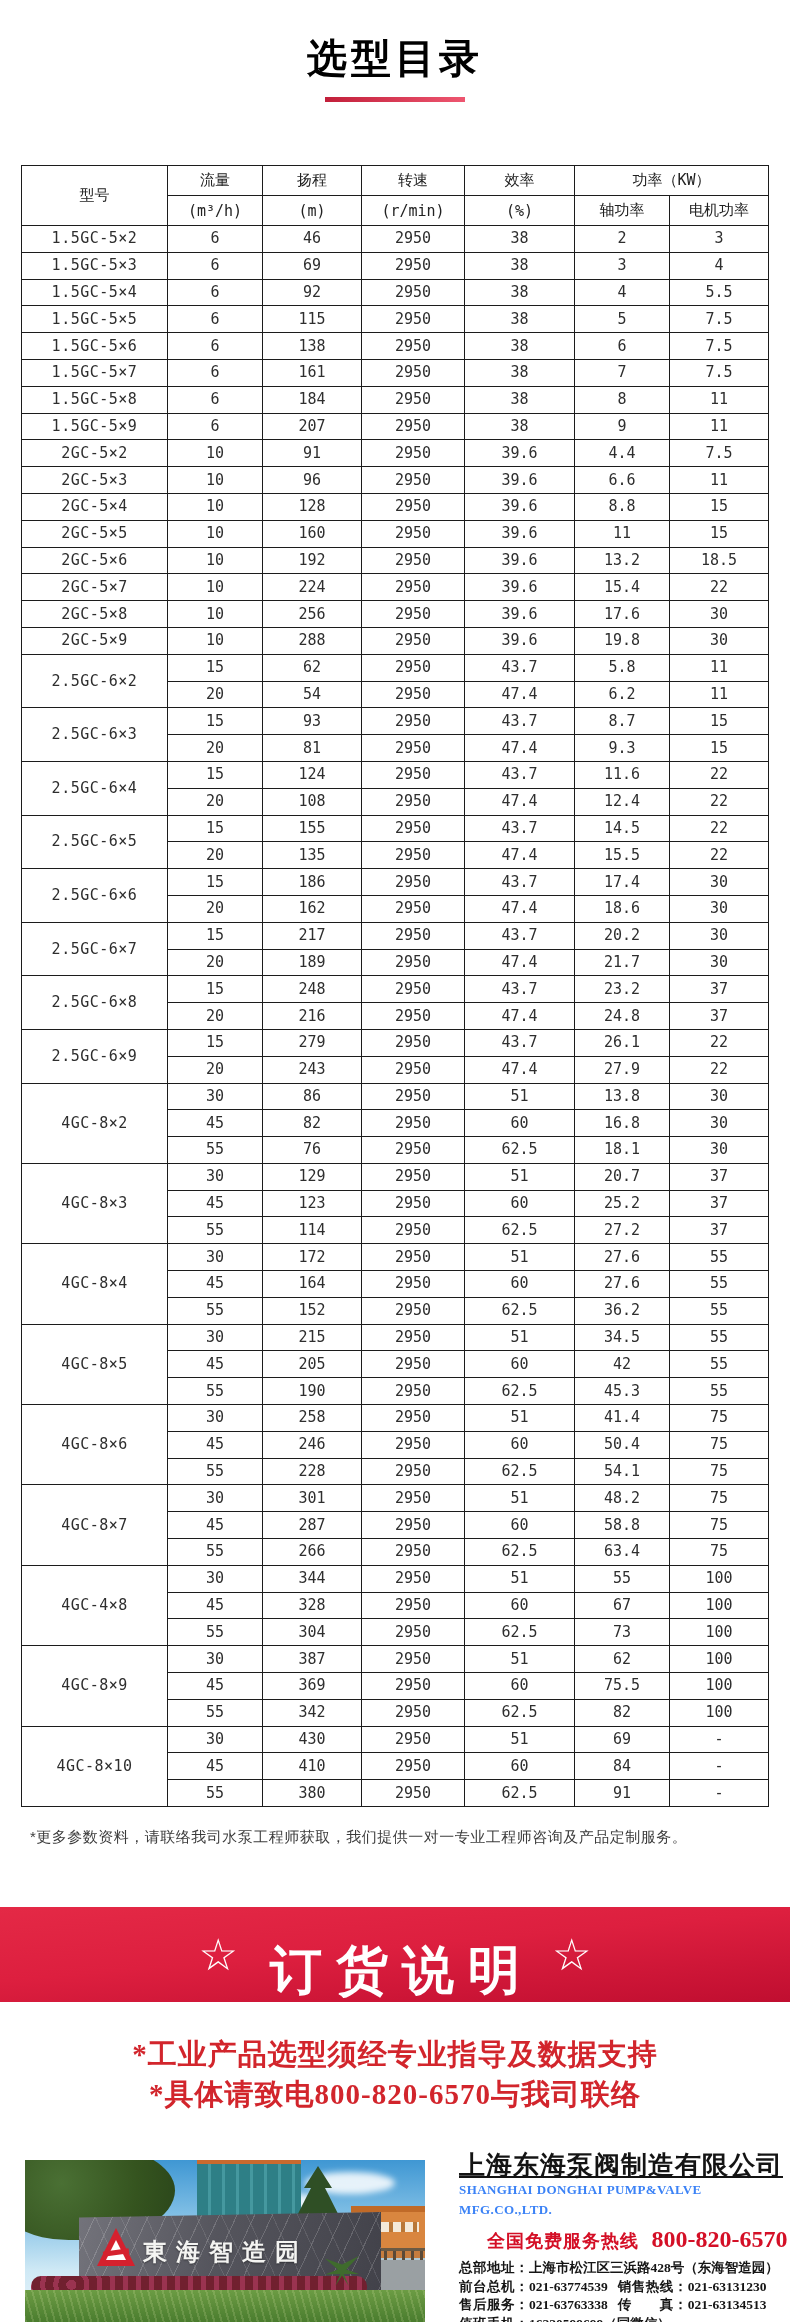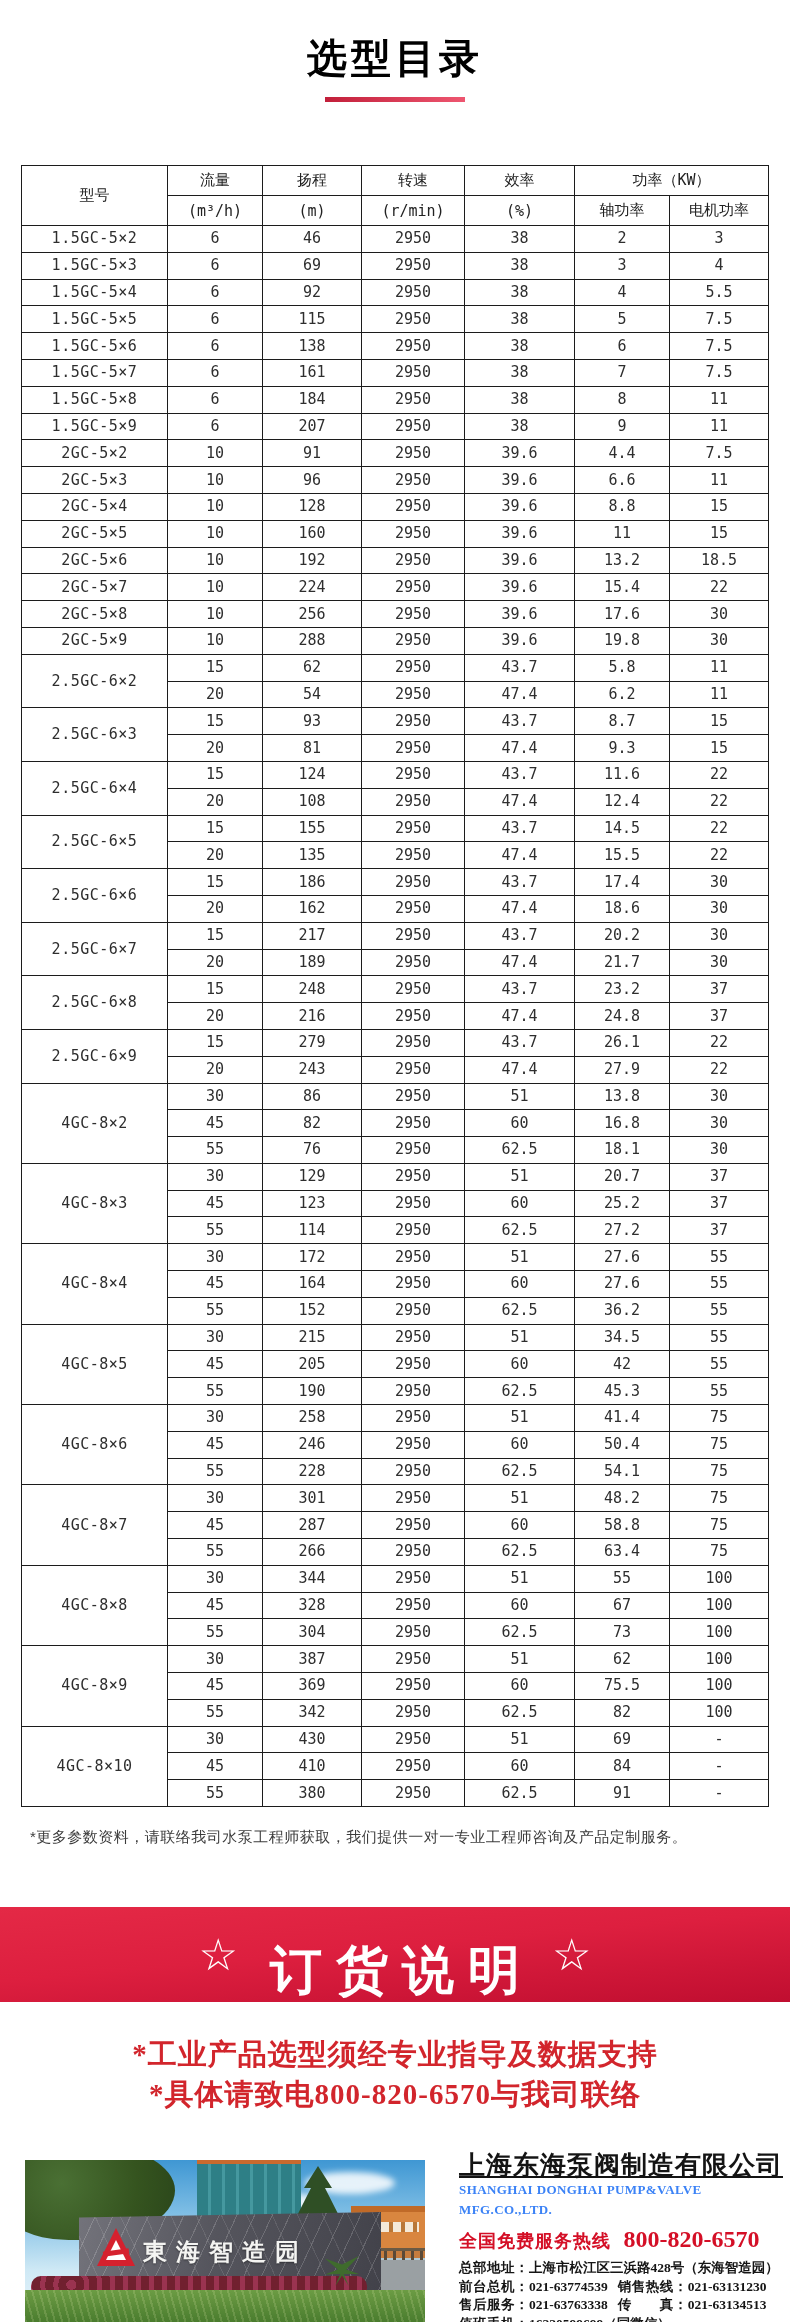--- a/index.html
+++ b/index.html
@@ -74,21 +74,21 @@
   .lawn:after{content:"";position:absolute;inset:0;opacity:.4;
          background:repeating-linear-gradient(75deg,rgba(255,255,200,.35) 0 2px,transparent 2px 7px);}
   .road{position:absolute;right:0;bottom:0;width:120px;height:62px;background:#9aa0a3;
          clip-path:polygon(34% 0,100% 0,100% 100%,0 100%);}
   
   .info{flex:1;padding-left:34px;margin-top:0;}
   .name-cn{font-size:26px;font-weight:900;letter-spacing:1px;color:#141414;line-height:30px;text-decoration:underline;}
   .name-en{font-family:"Liberation Serif",serif;font-weight:bold;font-size:13px;color:#3b82f6;
            letter-spacing:0.4px;line-height:20px;}
   .hotline{margin-top:5px;color:#d40f26;font-weight:bold;line-height:28px;white-space:nowrap;}
-  .hotline .hl-label{font-size:18px;letter-spacing:1px;}
+  .hotline .hl-label{font-size:18px;letter-spacing:1px;margin-left:28px;}
   .hotline .hl-number{font-size:24px;font-family:"Liberation Serif",serif;margin-left:8px;}
   .info-lines{margin-top:3px;font-family:"Liberation Serif",serif;font-weight:bold;
            font-size:13.5px;color:#151515;}
   .info-line{line-height:18.6px;white-space:nowrap;}
   .info-line .lbl{letter-spacing:0.5px;margin-top:48px;}
   .info-line .val{margin-right:10px;}
 </style>
 </head>
 <body>
 
@@ -550,21 +550,21 @@
         </tr>
         <tr>
           <td>55</td>
           <td>266</td>
           <td>2950</td>
           <td>62.5</td>
           <td>63.4</td>
           <td>75</td>
         </tr>
         <tr>
-          <td rowspan="3" class="model">4GC-8×8</td>
+          <td rowspan="3" class="model">4GC-4×8</td>
           <td>30</td>
           <td>344</td>
           <td>2950</td>
           <td>51</td>
           <td>55</td>
           <td>100</td>
         </tr>
         <tr>
           <td>45</td>
           <td>328</td>

